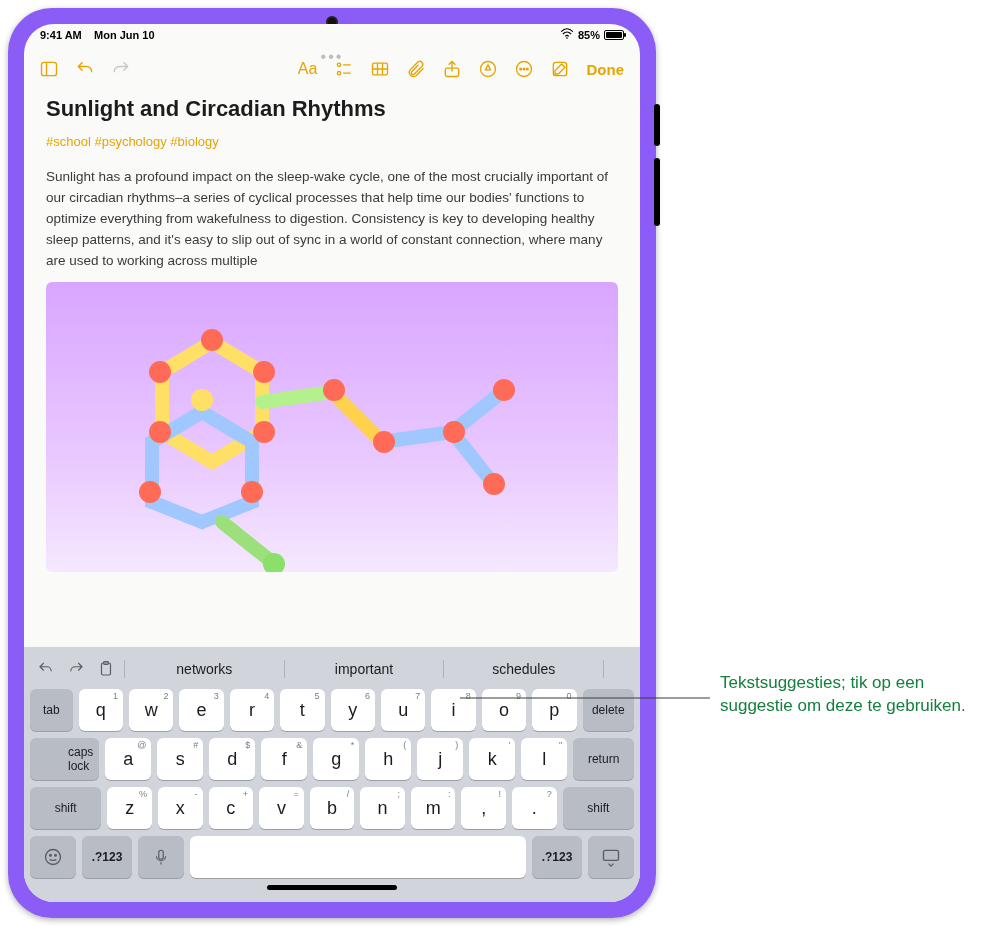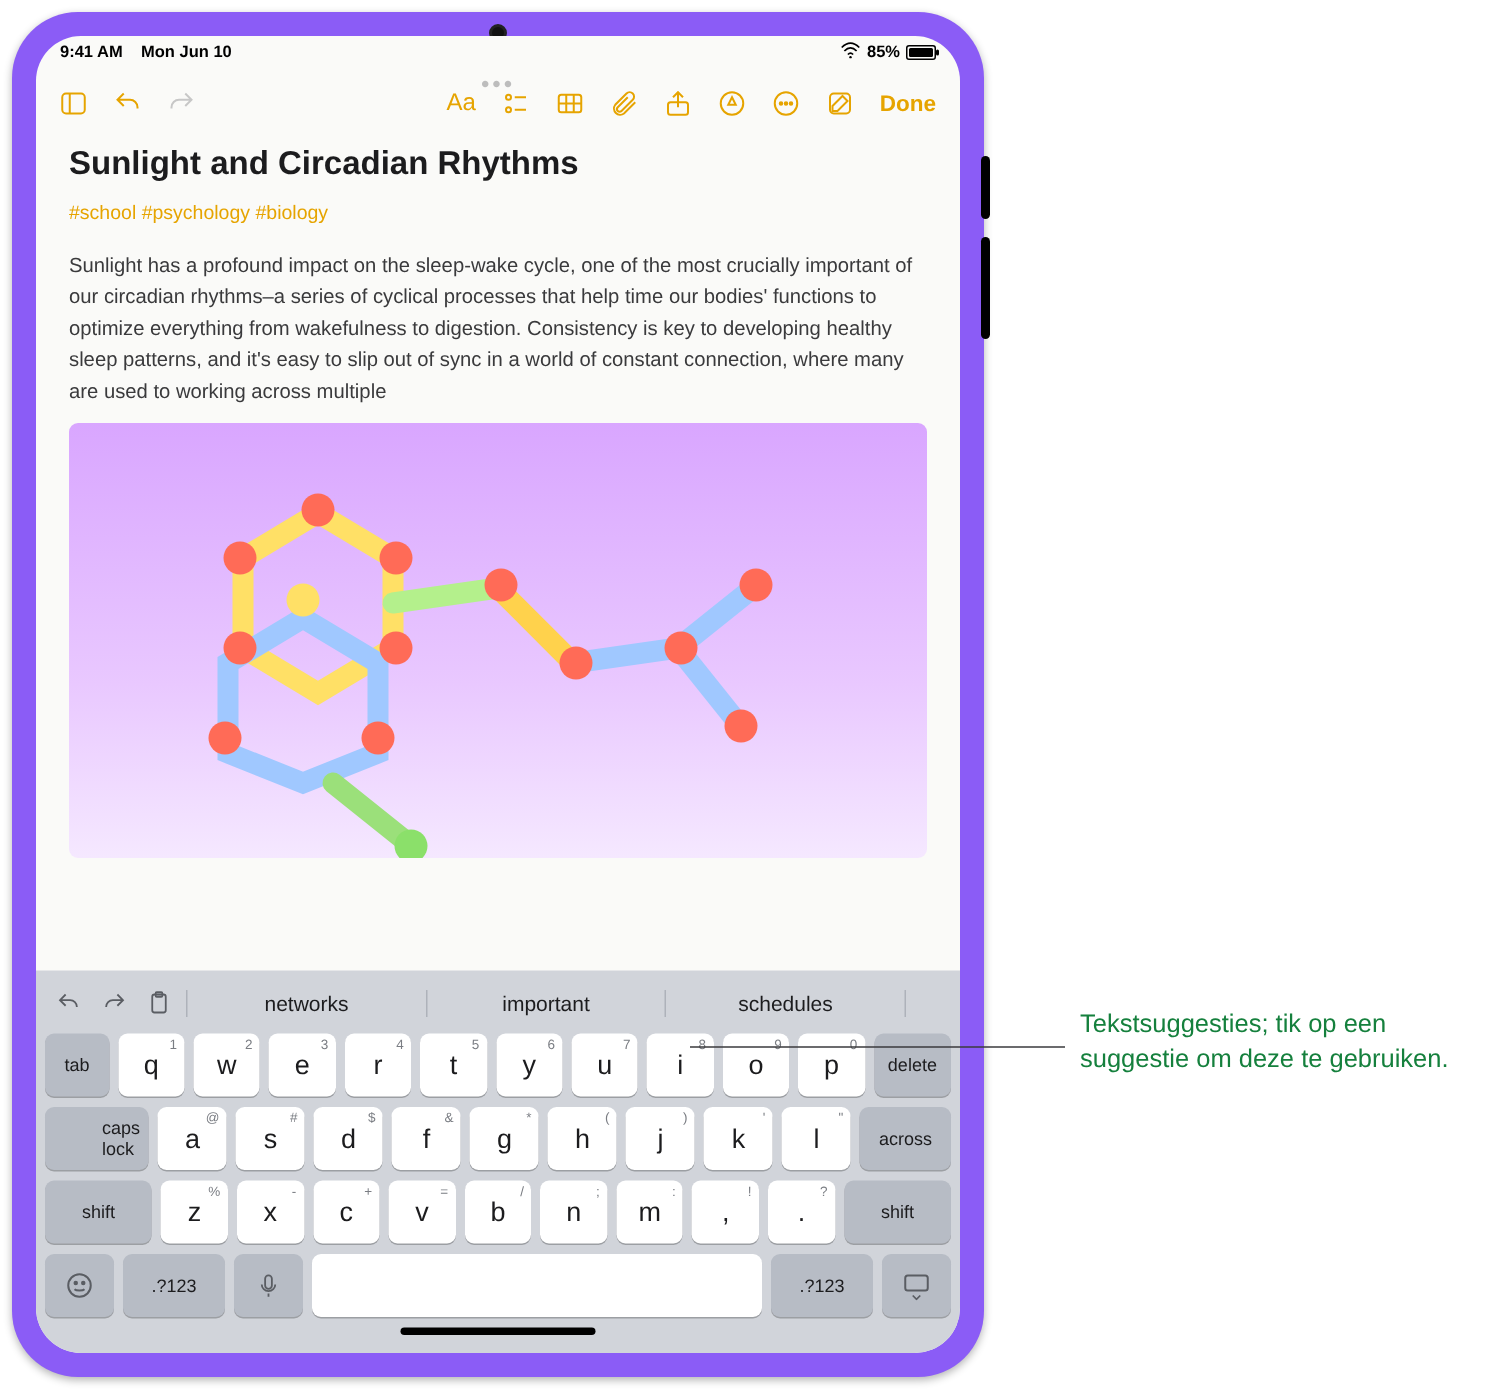--- a/index.html
+++ b/index.html
@@ -146,21 +146,21 @@
     color:#1c1c1e;
   }
   .key.space { flex:6; }
   .key.small { width:46px; }
   .key.std { width:50px; }
   .key.tab{width:48px;}
   .key.del{width:58px;}
   .key.caps{width:72px;padding-left:38px;}
   .key.ret{width:66px;}
   .key.shift{width:80px;}
-  .key.numsym{width:68px;}
+  .key.numsym{width:50px;font-weight:bold;}
   .row.r2 .key.std{width:50px;}
   .row.r3 .key.std{width:50px;}
   .row.r4 { gap:6px;}
   .home-ind { width:130px;height:5px;background:#000;border-radius:3px;margin:6px auto 4px;}
   .callout-text {
     position:absolute;
     font-size:17px;
     color:#15803d;
     line-height:1.35;
     max-width:280px;
@@ -351,21 +351,21 @@
           <div class="key func caps">caps lock</div>
           <div class="key std">a<span class="hint">@</span></div>
             <div class="key std">s<span class="hint">#</span></div>
             <div class="key std">d<span class="hint">$</span></div>
             <div class="key std">f<span class="hint">&amp;</span></div>
             <div class="key std">g<span class="hint">*</span></div>
             <div class="key std">h<span class="hint">(</span></div>
             <div class="key std">j<span class="hint">)</span></div>
             <div class="key std">k<span class="hint">'</span></div>
             <div class="key std">l<span class="hint">"</span></div>
-            <div class="key func ret">across</div>
+            <div class="key func ret">return</div>
         </div>
         <div class="row r3" id="row3">
           <div class="key func shift">shift</div>
           <div class="key std">z<span class="hint">%</span></div>
             <div class="key std">x<span class="hint">-</span></div>
             <div class="key std">c<span class="hint">+</span></div>
             <div class="key std">v<span class="hint">=</span></div>
             <div class="key std">b<span class="hint">/</span></div>
             <div class="key std">n<span class="hint">;</span></div>
             <div class="key std">m<span class="hint">:</span></div>

